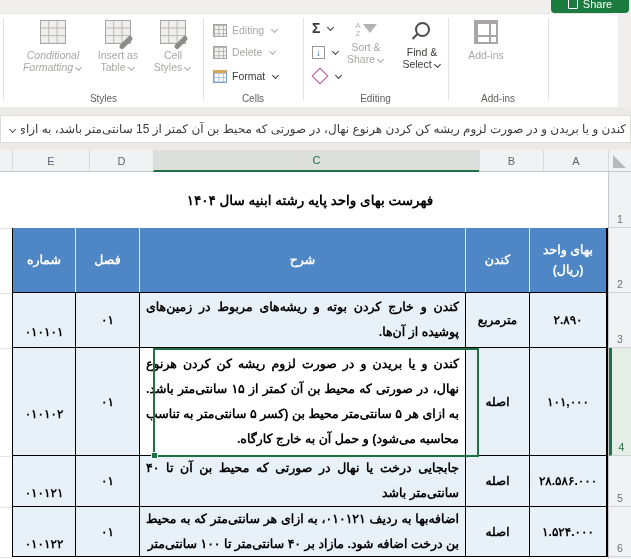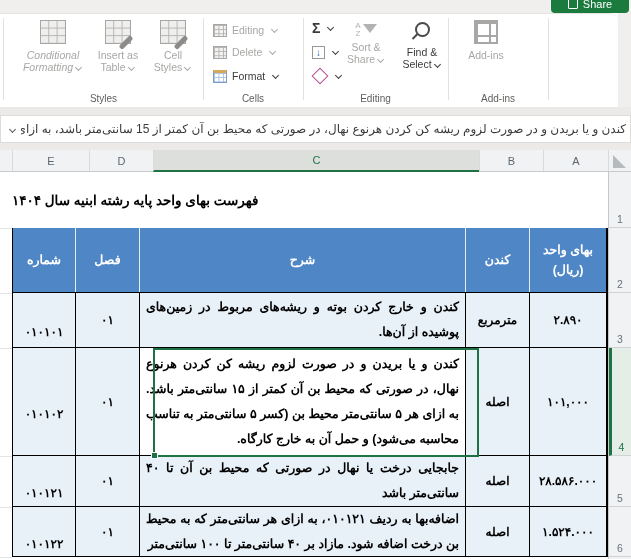--- a/index.html
+++ b/index.html
@@ -61,21 +61,21 @@
   
   #sheet{left:0;top:172px;width:631px;height:387px;background:#fff;}
   .mline{left:0;width:12px;height:1px;background:#e4e4e4;}
   #rowhead{left:608px;top:0;width:23px;height:387px;background:#f1f2f3;border-left:1px solid #c5c9cc;box-sizing:border-box;}
   .rh{left:0;width:22px;border-bottom:1px solid #d0d3d6;box-sizing:border-box;display:flex;align-items:flex-end;justify-content:center;font-size:10.5px;color:#69717a;padding-bottom:2px;}
   .rh.active{background:#e5ede7;color:#1f7244;border-left:3px solid #1f7244;}
 
   
   #tbl{left:12px;top:0;width:596px;height:385px;direction:rtl;}
   .trow{left:0;width:596px;display:flex;flex-direction:row-reverse;box-sizing:border-box;}
-  #r-title{top:0;height:56px;background:#fff;display:flex;align-items:center;
+  #r-title{top:0;height:56px;background:#fff;display:flex;align-items:center;justify-content:center;
     font-weight:bold;font-size:13.5px;color:#000;}
   #r-head{top:56px;height:65px;background:#4e86c6;color:#fff;font-weight:bold;border-bottom:1px solid #000;border-right:2px solid #000;border-left:1px solid #000;}
   #r-head .hc{border-left:1px solid rgba(255,255,255,.85);box-sizing:border-box;display:flex;flex-direction:column;align-items:center;justify-content:center;font-size:12.5px;line-height:20px;}
   #r-head .hc:first-child{border-left:none;}
   .drow{background:#e8f0f8;border-bottom:1px solid #000;border-right:2px solid #000;border-left:1px solid #000;}
   .dc{border-left:1px solid #000;box-sizing:border-box;display:flex;align-items:center;justify-content:center;
     font-weight:bold;font-size:12px;color:#000;}
   .dc:first-child{border-left:none;margin-top:24px;}
   .dc.desc{direction:rtl;text-align:justify;text-align-last:right;justify-content:flex-start;padding:2px 6px;font-size:12.5px;line-height:25px;}
   .w-e{width:77px;}.w-d{width:64px;}.w-c{width:326px;}.w-b{width:64px;}.w-a{flex:1;}

